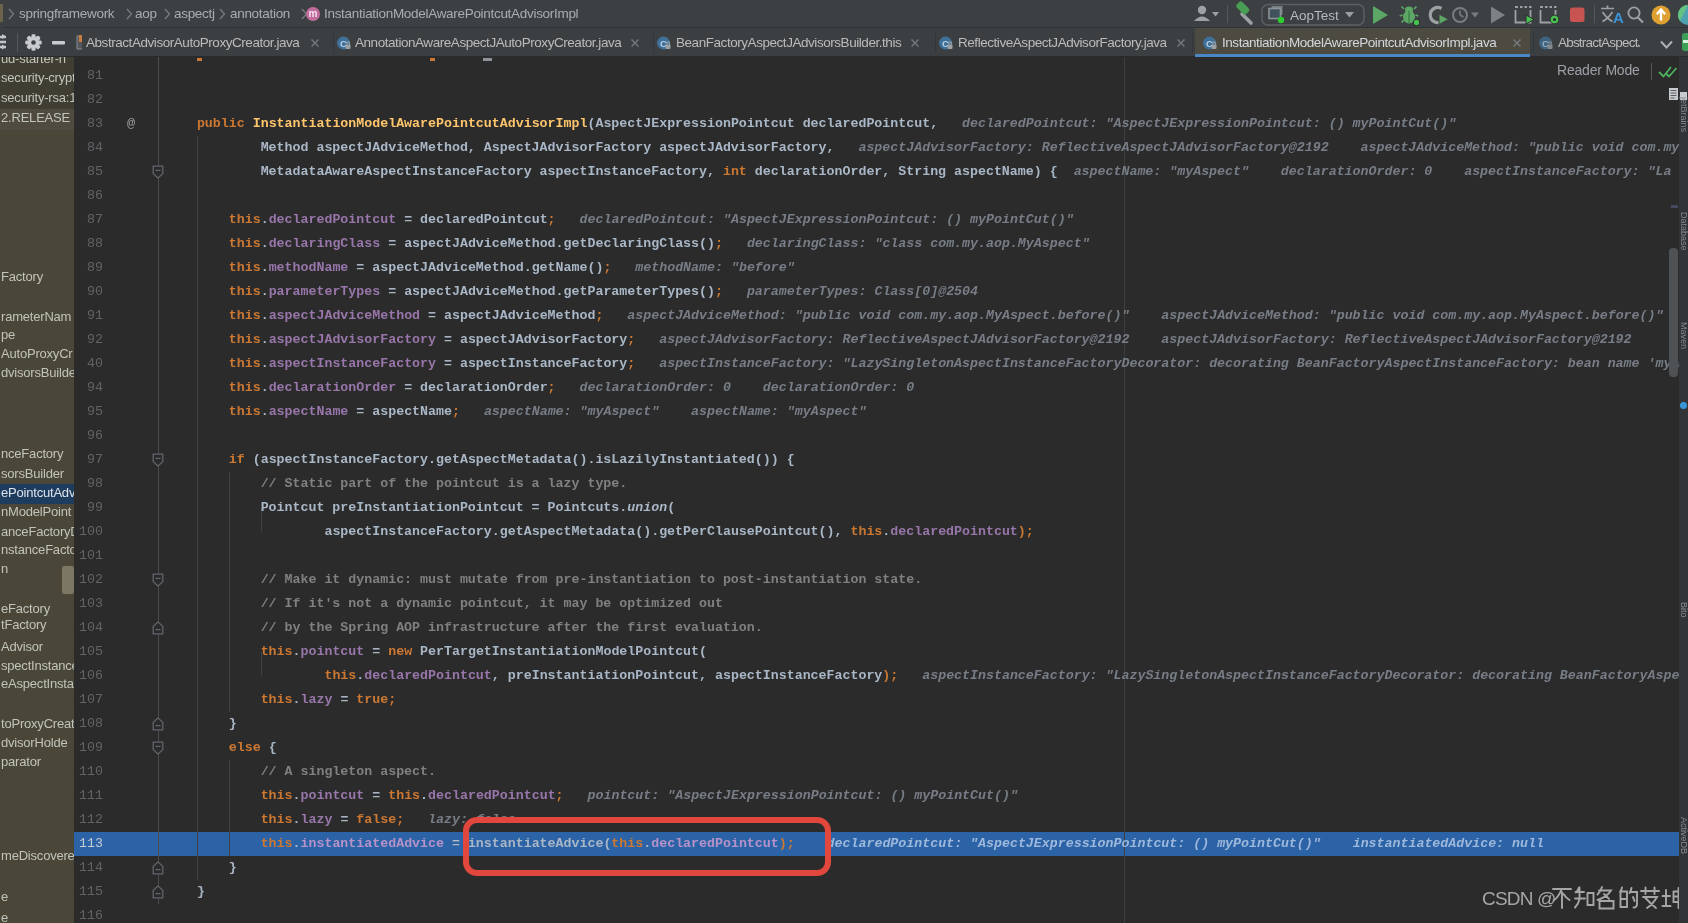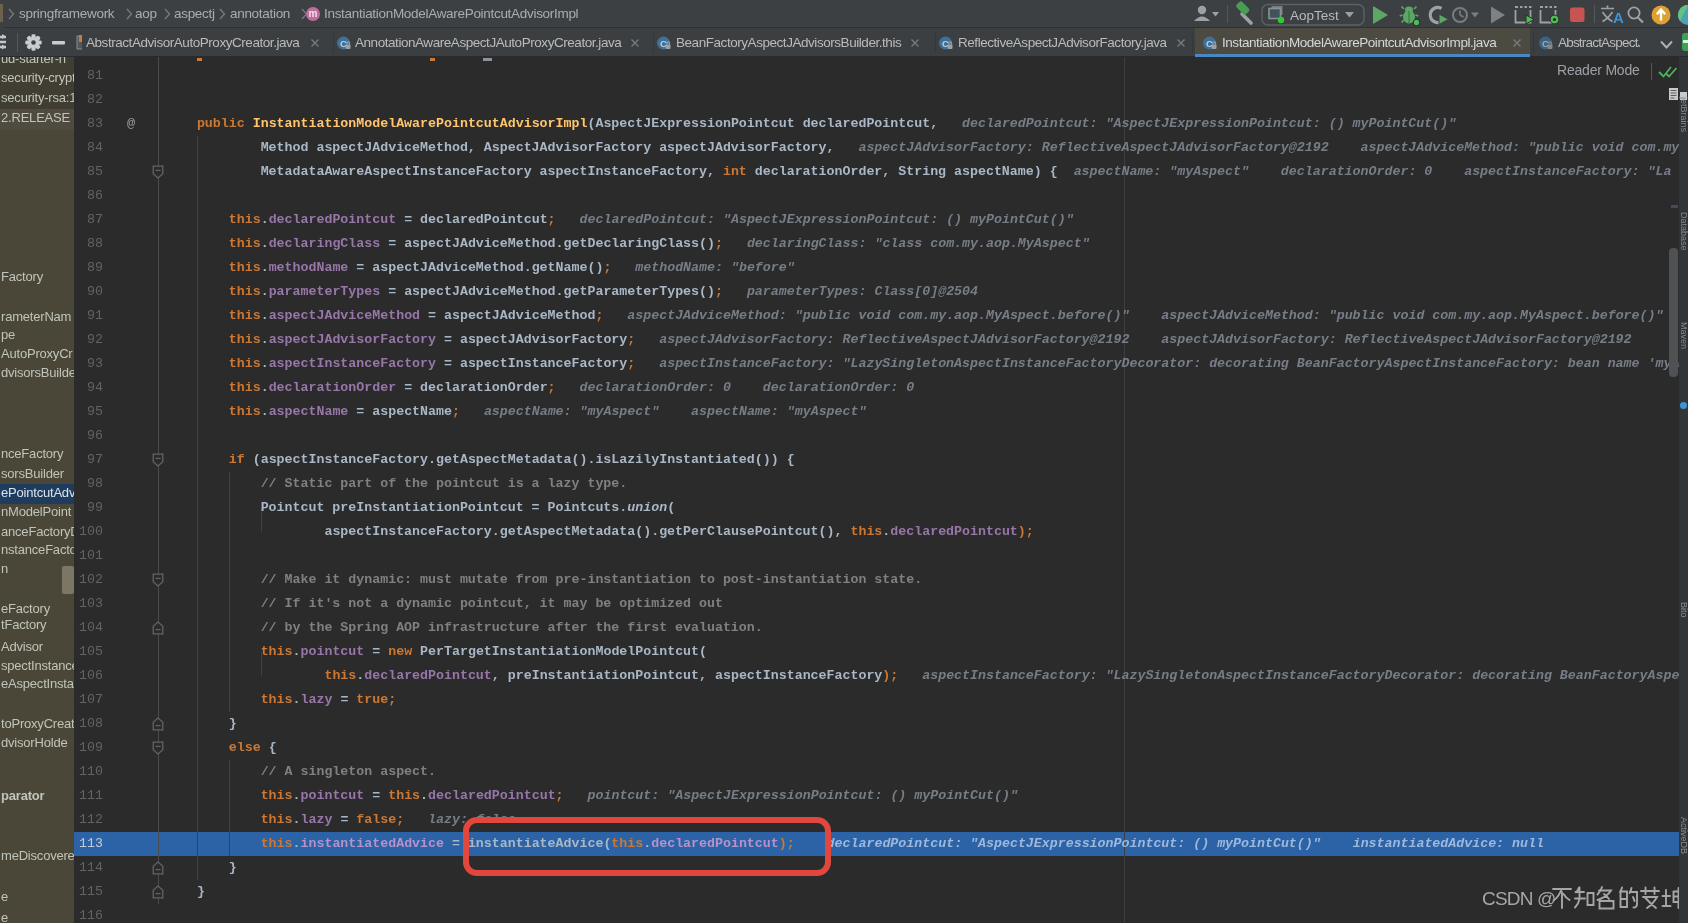--- a/index.html
+++ b/index.html
@@ -203,21 +203,21 @@
 <div class="ab sbrow" style="top:467px;">anceFactoryD</div>
 <div class="ab sbrow" style="top:485px;">nstanceFactor</div>
 <div class="ab sbrow" style="top:504px;">n</div>
 <div class="ab sbrow" style="top:544px;">eFactory</div>
 <div class="ab sbrow" style="top:560px;">tFactory</div>
 <div class="ab sbrow" style="top:582px;">Advisor</div>
 <div class="ab sbrow" style="top:601px;">spectInstance</div>
 <div class="ab sbrow" style="top:619px;">eAspectInsta</div>
 <div class="ab sbrow" style="top:659px;">toProxyCreat</div>
 <div class="ab sbrow" style="top:678px;">dvisorHolde</div>
-<div class="ab sbrow" style="top:731px;font-weight:bold;">parator</div>
+<div class="ab sbrow" style="top:697px;">parator</div>
 <div class="ab sbrow" style="top:791px;">meDiscovere</div>
 <div class="ab sbrow" style="top:832px;">e</div>
 <div class="ab sbrow" style="top:853px;">e</div>
 <div class="ab" style="left:62px;top:509px;width:12px;height:28px;background:#857f6d;border-radius:2px;opacity:.85"></div>
 </div>
 <div class="ab" style="left:74px;top:57px;width:1605px;height:866px;background:#2b2b2b;overflow:hidden">
 <div class="ab" style="left:0;top:775px;width:1605px;height:24px;background:#2b63a6"></div>
 <div class="ab" style="left:1050px;top:0;width:1px;height:866px;background:#3c3e3f"></div>
 <div class="ab" style="left:122.5px;top:79px;width:1px;height:744px;background:#3e4041"></div>
 <div class="ab" style="left:154.5px;top:415px;width:1px;height:240px;background:#3e4041"></div>
@@ -233,21 +233,21 @@
 <div class="ab ln" style="top:55px;">83</div>
 <div class="ab ln" style="top:79px;">84</div>
 <div class="ab ln" style="top:103px;">85</div>
 <div class="ab ln" style="top:127px;">86</div>
 <div class="ab ln" style="top:151px;">87</div>
 <div class="ab ln" style="top:175px;">88</div>
 <div class="ab ln" style="top:199px;">89</div>
 <div class="ab ln" style="top:223px;">90</div>
 <div class="ab ln" style="top:247px;">91</div>
 <div class="ab ln" style="top:271px;">92</div>
-<div class="ab ln" style="top:295px;">93</div>
+<div class="ab ln" style="top:295px;">40</div>
 <div class="ab ln" style="top:319px;">94</div>
 <div class="ab ln" style="top:343px;">95</div>
 <div class="ab ln" style="top:367px;">96</div>
 <div class="ab ln" style="top:391px;">97</div>
 <div class="ab ln" style="top:415px;">98</div>
 <div class="ab ln" style="top:439px;">99</div>
 <div class="ab ln" style="top:463px;">100</div>
 <div class="ab ln" style="top:487px;">101</div>
 <div class="ab ln" style="top:511px;">102</div>
 <div class="ab ln" style="top:535px;">103</div>

